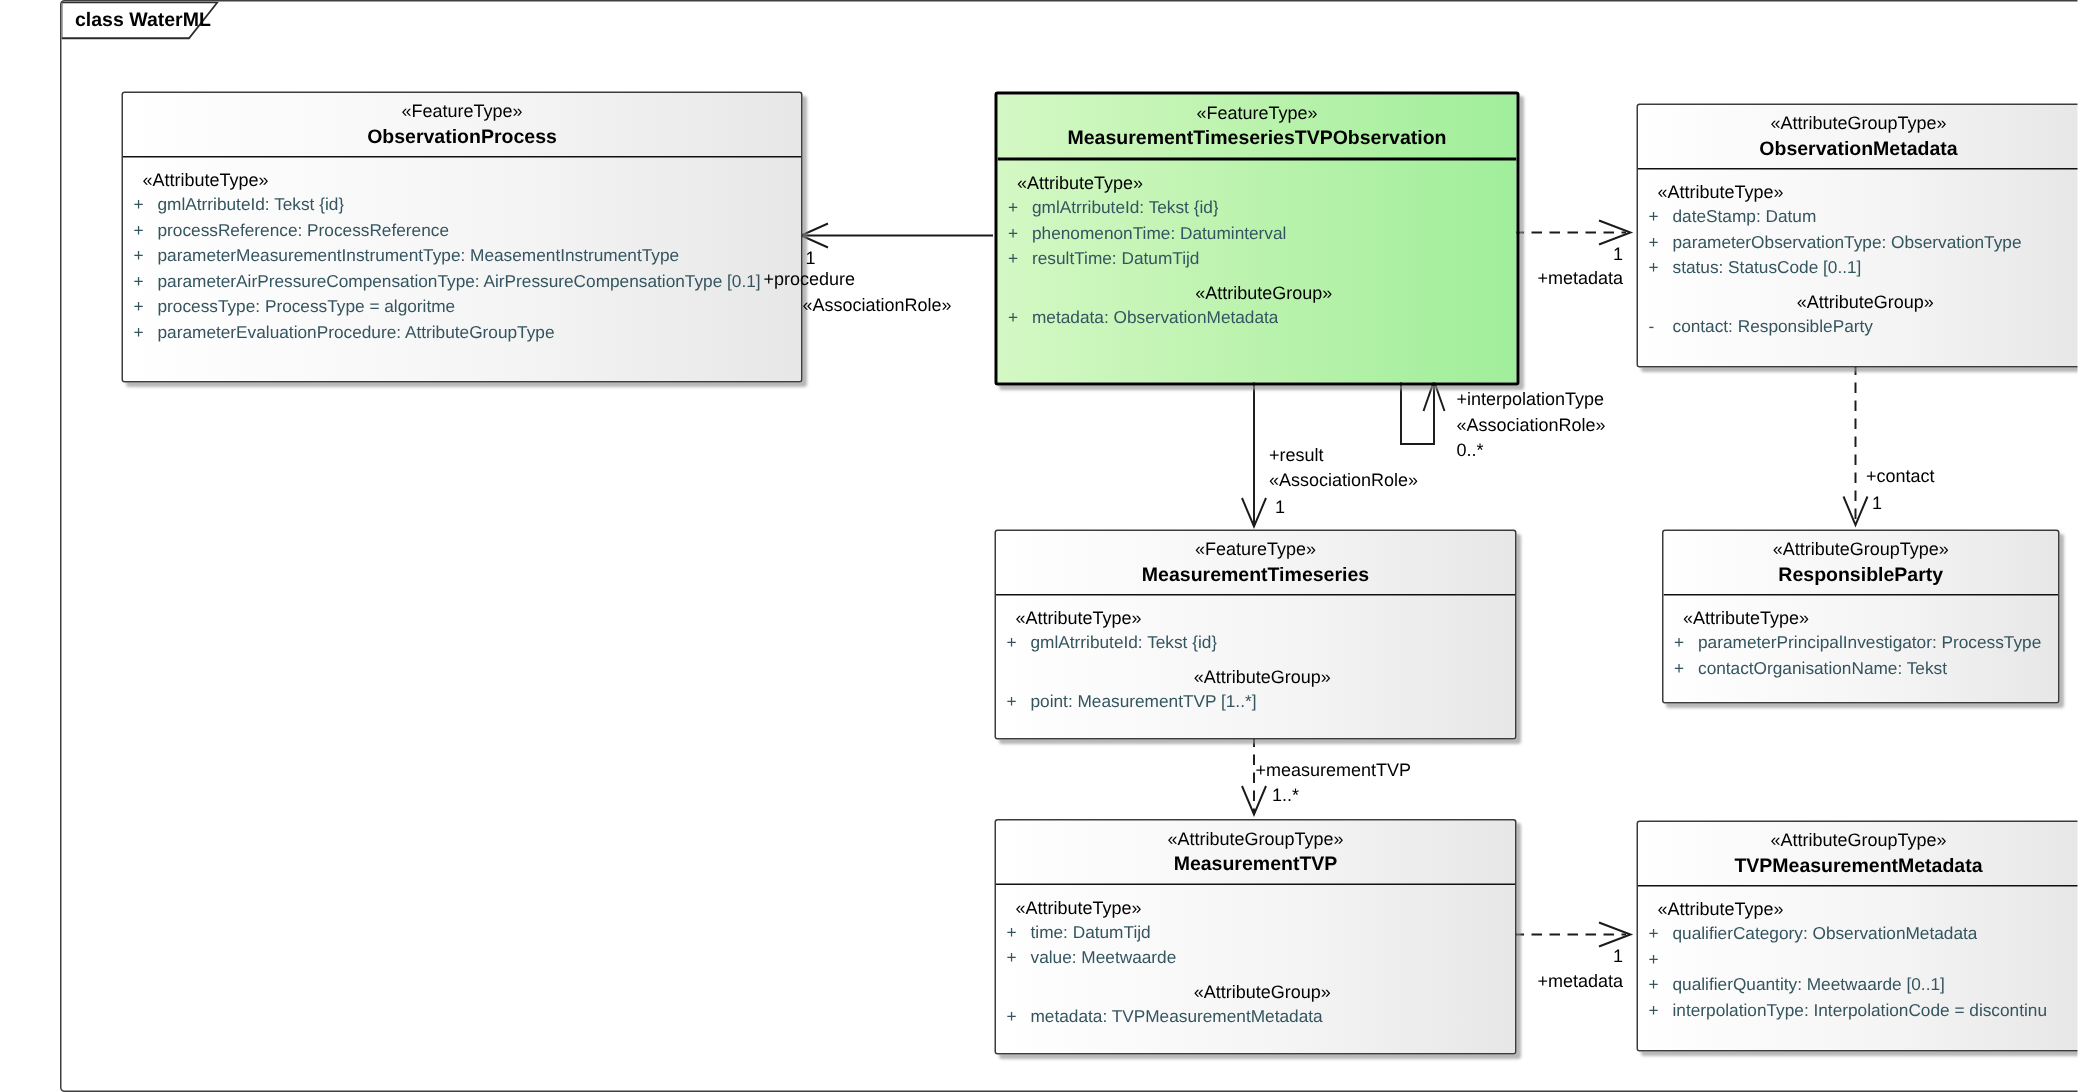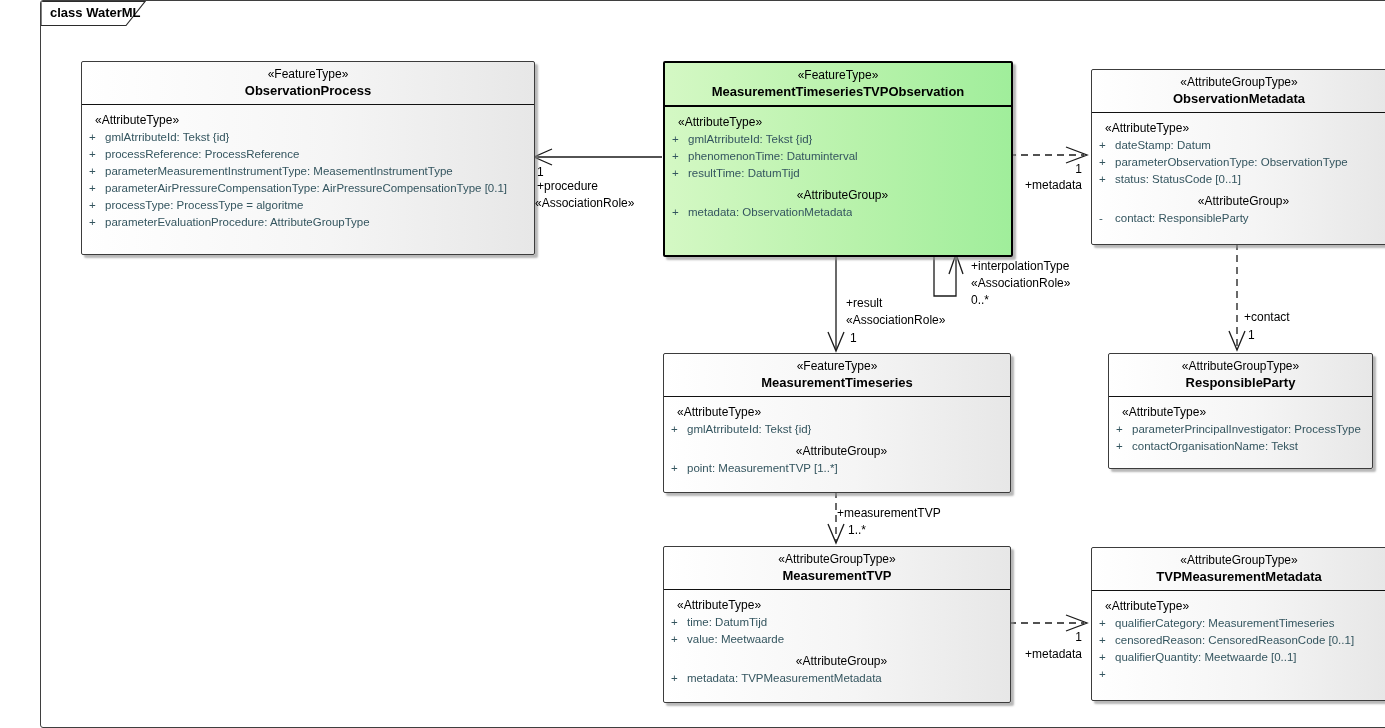--- a/index.html
+++ b/index.html
@@ -233,38 +233,38 @@
 
   <div class="uml-class" style="left:1050px;top:546px;width:294px;height:152px">
     <div class="hdr">
       <div class="stereo">«AttributeGroupType»</div>
       <div class="cname">TVPMeasurementMetadata</div>
     </div>
     <div class="cbody">
       <div class="sect">«AttributeType»</div>
       <div class="attr">
           <span class="vis">+</span>
-          <span class="atext">qualifierCategory: MeasurementTimeseries</span>
-        </div>
-      <div class="attr">
-          <span class="vis">+</span>
-          <span class="atext">censoredReason: CensoredReasonCode [0..1]</span>
+          <span class="atext">qualifierCategory: ObservationMetadata</span>
+        </div>
+      <div class="attr">
+          <span class="vis">+</span>
         </div>
       <div class="attr">
           <span class="vis">+</span>
           <span class="atext">qualifierQuantity: Meetwaarde [0..1]</span>
         </div>
       <div class="attr">
           <span class="vis">+</span>
+          <span class="atext">interpolationType: InterpolationCode = discontinu</span>
         </div>
     </div>
   </div>
 
   <div class="clabel" style="left:496px;top:165px">1</div>
-  <div class="clabel" style="left:496px;top:179px">+procedure</div>
+  <div class="clabel" style="left:468px;top:179px">+procedure</div>
   <div class="clabel" style="left:494px;top:196px">«AssociationRole»</div>
 
   <div class="clabel r" style="left:991px;top:162px;width:50px">1</div>
   <div class="clabel r" style="left:961px;top:178px;width:80px">+metadata</div>
 
   <div class="clabel" style="left:930px;top:259px">+interpolationType</div>
   <div class="clabel" style="left:930px;top:276px">«AssociationRole»</div>
   <div class="clabel" style="left:930px;top:293px">0..*</div>
 
   <div class="clabel" style="left:805px;top:296px">+result</div>

